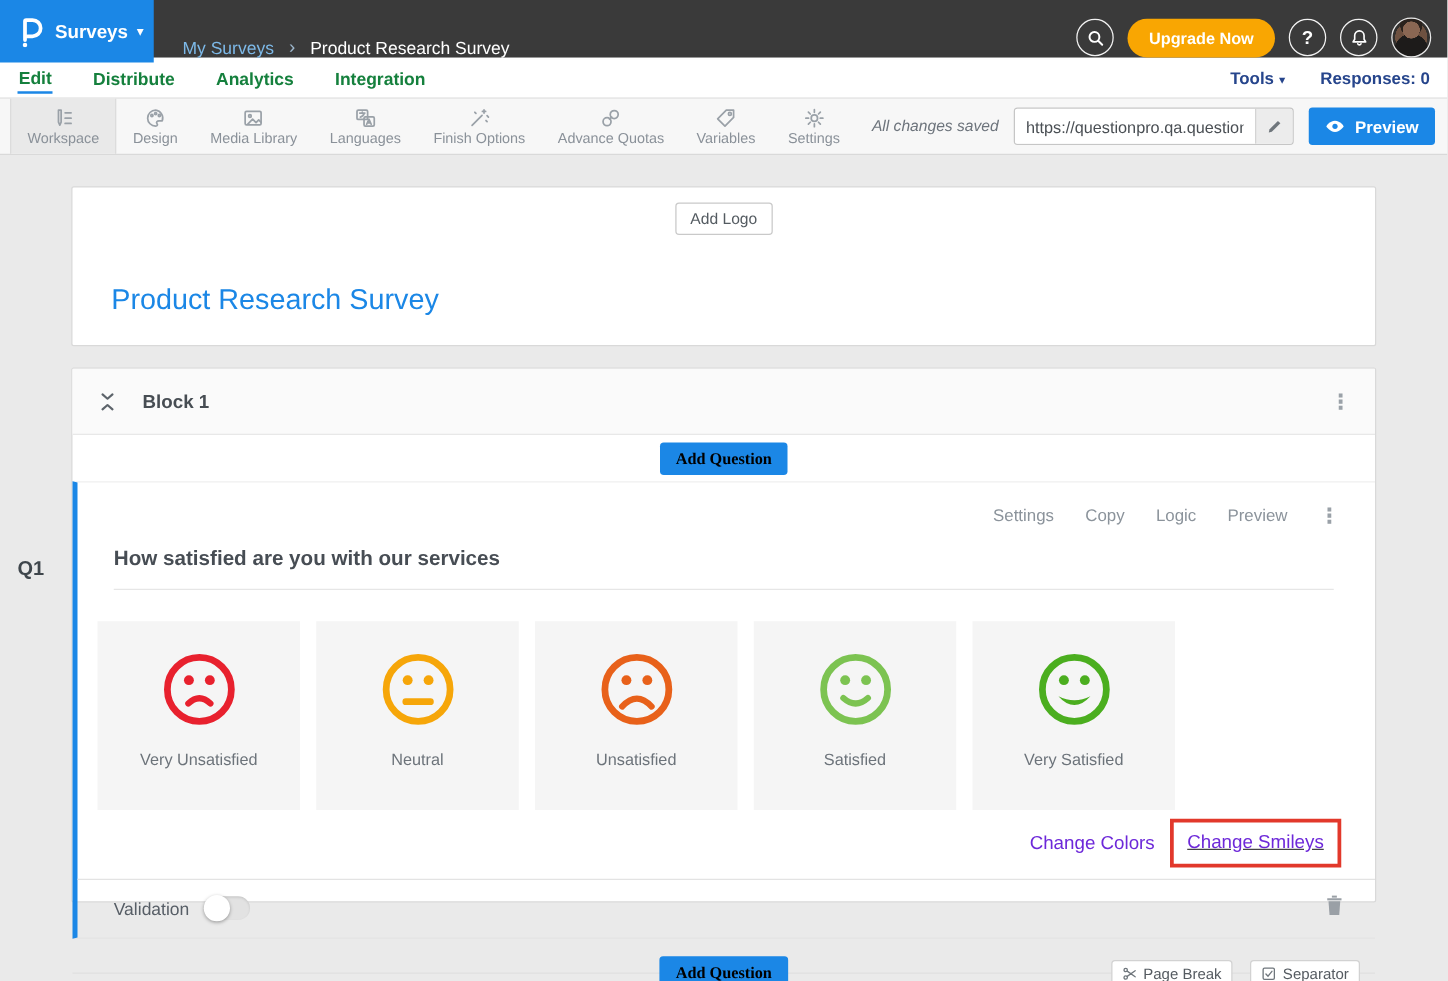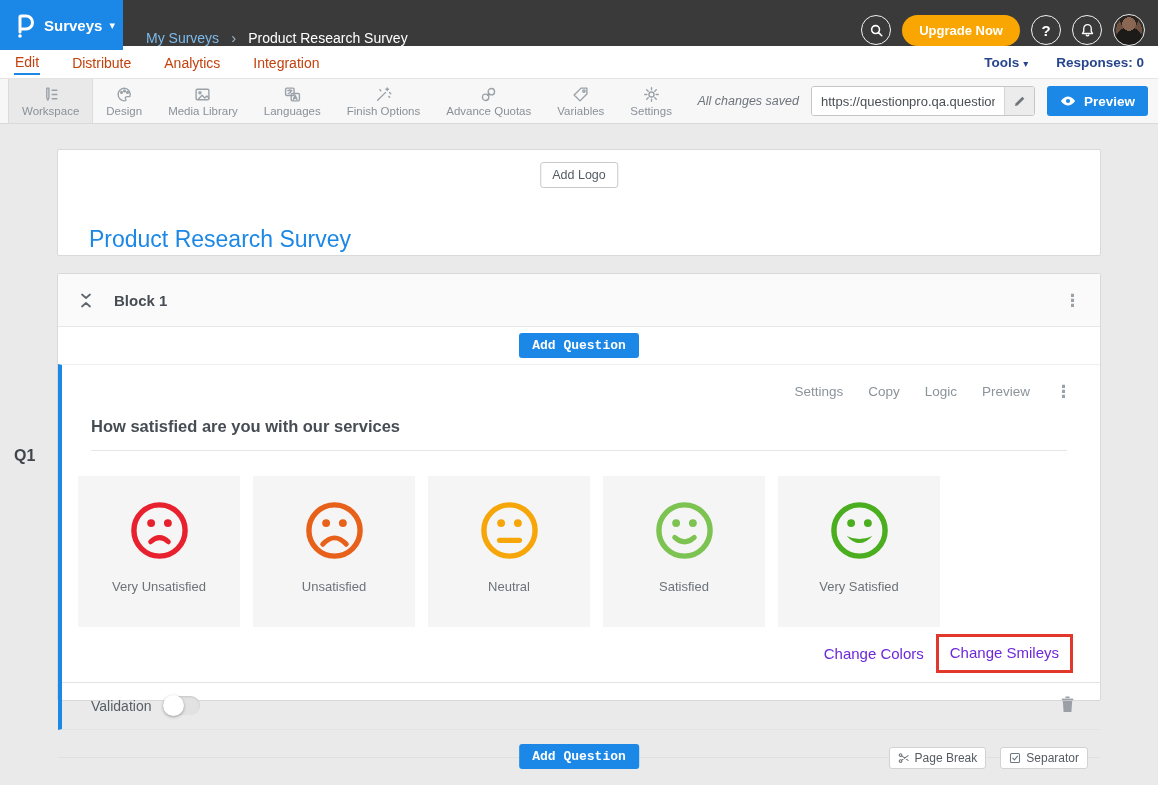--- a/index.html
+++ b/index.html
@@ -37,21 +37,21 @@
     width:32px; height:32px; border-radius:50%; cursor:pointer;
     border:1.5px solid #e8e8e8;
     background:
       radial-gradient(circle at 50% 30%, #8a6753 0 26%, transparent 27%),
       radial-gradient(circle at 50% 18%, #2a221d 0 30%, transparent 31%),
       radial-gradient(circle at 50% 85%, #1d1b1a 0 45%, transparent 46%),
       radial-gradient(circle at 50% 50%, #6e5140 0 60%, #32302e 61%);
   }
   
   .subnav { height:32px; background:#fff; display:flex; align-items:center; padding:0 14px; }
-  .subnav .tab { font-size:14px; font-weight:400; color:#c2410c; margin-right:31px; padding:5px 1px 3px; cursor:pointer; }
+  .subnav .tab { font-size:14px; font-weight:700; color:#15803d; margin-right:31px; padding:5px 1px 3px; cursor:pointer; }
   .subnav .tab.active { border-bottom:2px solid #1b87e6; }
   .subnav-right { margin-left:auto; display:flex; align-items:center; gap:28px; font-size:13.5px; font-weight:700; color:#26458c; }
   .subnav-right .caret { font-size:10px; margin-left:4px; }
   .subnav-right span { cursor:pointer; }
   
   .toolbar {
     height:46px; background:#f7f7f7;
     border-top:1px solid #e4e4e4; border-bottom:1px solid #d9d9d9;
     display:flex; align-items:stretch; padding-left:8px;
   }
@@ -73,55 +73,55 @@
     height:30px; background:#1b87e6; color:#fff; border:none; border-radius:3px;
     font-size:13.5px; font-weight:700; padding:0 13px; display:flex; align-items:center; gap:8px;
     cursor:pointer; font-family:inherit;
   }
   
   .page { position:relative; height:665px; }
   .content { width:1044px; margin:0 auto; }
   .card { background:#fff; border:1px solid #d9d9d9; border-radius:2px; }
   .q-index { position:absolute; left:14px; top:298px; font-size:16px; font-weight:700; color:#3f464c; }
   
-  .header-card { margin-top:25px; height:107px; position:relative; }
+  .header-card { margin-top:25px; height:128px; position:relative; }
   .add-logo {
     position:absolute; top:12px; left:50%; transform:translateX(-50%);
     background:#fff; border:1px solid #c9c9c9; border-radius:3px;
     font-size:12.5px; color:#545b61; padding:5px 11px; cursor:pointer; font-family:inherit;
   }
   .survey-title { position:absolute; left:31px; top:61px; font-size:23px; font-weight:500; color:#1b87e6; cursor:text; }
   
   .block-card { margin-top:17px; height:428px; display:flex; flex-direction:column; }
   .block-header { height:53px; background:#fafafa; border-bottom:1px solid #e8e8e8; display:flex; align-items:center; padding:0 19px 0 21px; flex:none; }
   .collapse-icon { width:14px; height:17px; margin-right:21px; cursor:pointer; }
   .collapse-icon svg { stroke:#5d646b; stroke-width:1.7; fill:none; stroke-linecap:round; stroke-linejoin:round; }
   .block-title { font-size:15px; font-weight:600; color:#474d53; }
   .kebab { margin-left:auto; color:#9aa1a8; font-size:17px; font-weight:700; cursor:pointer; letter-spacing:0; line-height:1; }
   .add-q-row { height:37px; display:flex; align-items:center; justify-content:center; flex:none; }
   .btn-primary {
-    background:#1b87e6; color:#ffffff; border:none; border-radius:3px;
-    font-size:13px; font-weight:700; padding:5px 13px; cursor:pointer; font-family:Liberation Mono, monospace;
+    background:#1b87e6; color:#000000; border:none; border-radius:3px;
+    font-size:13px; font-weight:700; padding:5px 13px; cursor:pointer; font-family:Liberation Serif, serif;
   }
   
   .question { border-top:1px solid #efefef; border-bottom:1px solid #e3e3e3; border-left:4px solid #1b87e6; height:366px; flex:none; }
   .q-actions { display:flex; justify-content:flex-end; align-items:center; gap:25px; padding:18px 28px 0 0; font-size:13.5px; color:#8b939b; }
   .q-actions span { cursor:pointer; }
   .q-actions .kebab { margin-left:0; }
   .q-text {
     margin:17px 33px 0 29px; font-size:16.5px; font-weight:600; color:#474d54;
     padding-bottom:14px; border-bottom:1px solid #e6e6e6; cursor:text;
   }
   .options { display:flex; gap:13px; margin:25px 0 0 16px; }
   .option-box { width:162px; height:151px; background:#f5f5f5; display:flex; flex-direction:column; align-items:center; cursor:pointer; }
   .smiley { margin-top:23px; width:63px; height:63px; }
   .option-label { margin-top:17px; font-size:13px; color:#6c737a; }
   .change-row { display:flex; justify-content:flex-end; align-items:center; margin:7px 27px 0 0; }
   .change-row a { font-size:15px; color:#6d28d9; text-decoration:none; cursor:pointer; }
-  .red-annotation { border:3px solid #e2382b; padding:7px 11px 8px; margin-left:12px; display:inline-block; }
+  .red-annotation { border:3px solid #e2382b; padding:7px 11px 8px; margin-left:12px; display:inline-block;text-decoration:underline; }
   .validation-row { height:46px; margin-top:9px; border-top:1px solid #e3e3e3; display:flex; align-items:center; padding:0 26px 0 29px; }
   .validation-label { font-size:14px; color:#575e66; margin-right:12px; }
   .toggle { width:37px; height:19px; background:#e2e2e2; border-radius:10px; position:relative; cursor:pointer; box-shadow:inset 0 1px 2px rgba(0,0,0,.12); }
   .toggle .knob { position:absolute; left:0; top:-1px; width:21px; height:21px; background:#fff; border-radius:50%; box-shadow:0 1px 3px rgba(0,0,0,.35); }
   .trash { margin-left:auto; cursor:pointer; }
   
   .block-footer { position:relative; flex:1; }
   .block-footer::before { content:""; position:absolute; left:0; right:0; top:27px; height:1px; background:#e0e0e0; }
   .block-footer .btn-primary { position:absolute; left:50%; top:14px; transform:translateX(-50%); }
   .footer-right { position:absolute; right:12px; top:17px; display:flex; gap:14px; }
@@ -305,40 +305,40 @@
               <svg viewBox="0 0 64 64" width="63" height="63">
                   <circle cx="32" cy="32" r="26" stroke="currentColor" stroke-width="5.5" fill="none"></circle>
                   <circle cx="23.5" cy="24.5" r="4" fill="currentColor"></circle>
                   <circle cx="40.5" cy="24.5" r="4" fill="currentColor"></circle>
                   <path d="M23 43.5 Q32 35 41 43.5" stroke="currentColor" stroke-width="5" fill="none" stroke-linecap="round"></path>
                 </svg>
             </span>
             <span class="option-label">Very Unsatisfied</span>
           </div>
           <div class="option-box">
+            <span class="smiley" style="color: rgb(246, 166, 9);">
+              <svg viewBox="0 0 64 64" width="63" height="63">
+                  <circle cx="32" cy="32" r="26" stroke="currentColor" stroke-width="5.5" fill="none"></circle>
+                  <circle cx="23.5" cy="24.5" r="4" fill="currentColor"></circle>
+                  <circle cx="40.5" cy="24.5" r="4" fill="currentColor"></circle>
+                  <path d="M22 42 H42" stroke="currentColor" stroke-width="5.5" fill="none" stroke-linecap="round"></path>
+                </svg>
+            </span>
+            <span class="option-label">Neutral</span>
+          </div>
+          <div class="option-box">
             <span class="smiley" style="color: rgb(232, 97, 26);">
               <svg viewBox="0 0 64 64" width="63" height="63">
                   <circle cx="32" cy="32" r="26" stroke="currentColor" stroke-width="5.5" fill="none"></circle>
                   <circle cx="23.5" cy="24.5" r="4" fill="currentColor"></circle>
                   <circle cx="40.5" cy="24.5" r="4" fill="currentColor"></circle>
                   <path d="M20 46 Q32 33 44 46" stroke="currentColor" stroke-width="5" fill="none" stroke-linecap="round"></path>
                 </svg>
             </span>
             <span class="option-label">Unsatisfied</span>
-          </div>
-          <div class="option-box">
-            <span class="smiley" style="color: rgb(246, 166, 9);">
-              <svg viewBox="0 0 64 64" width="63" height="63">
-                  <circle cx="32" cy="32" r="26" stroke="currentColor" stroke-width="5.5" fill="none"></circle>
-                  <circle cx="23.5" cy="24.5" r="4" fill="currentColor"></circle>
-                  <circle cx="40.5" cy="24.5" r="4" fill="currentColor"></circle>
-                  <path d="M22 42 H42" stroke="currentColor" stroke-width="5.5" fill="none" stroke-linecap="round"></path>
-                </svg>
-            </span>
-            <span class="option-label">Neutral</span>
           </div>
           <div class="option-box">
             <span class="smiley" style="color: rgb(124, 195, 81);">
               <svg viewBox="0 0 64 64" width="63" height="63">
                   <circle cx="32" cy="32" r="26" stroke="currentColor" stroke-width="5.5" fill="none"></circle>
                   <circle cx="23.5" cy="24.5" r="4" fill="currentColor"></circle>
                   <circle cx="40.5" cy="24.5" r="4" fill="currentColor"></circle>
                   <path d="M22 39 Q32 48 42 39" stroke="currentColor" stroke-width="5" fill="none" stroke-linecap="round"></path>
                 </svg>
             </span>

